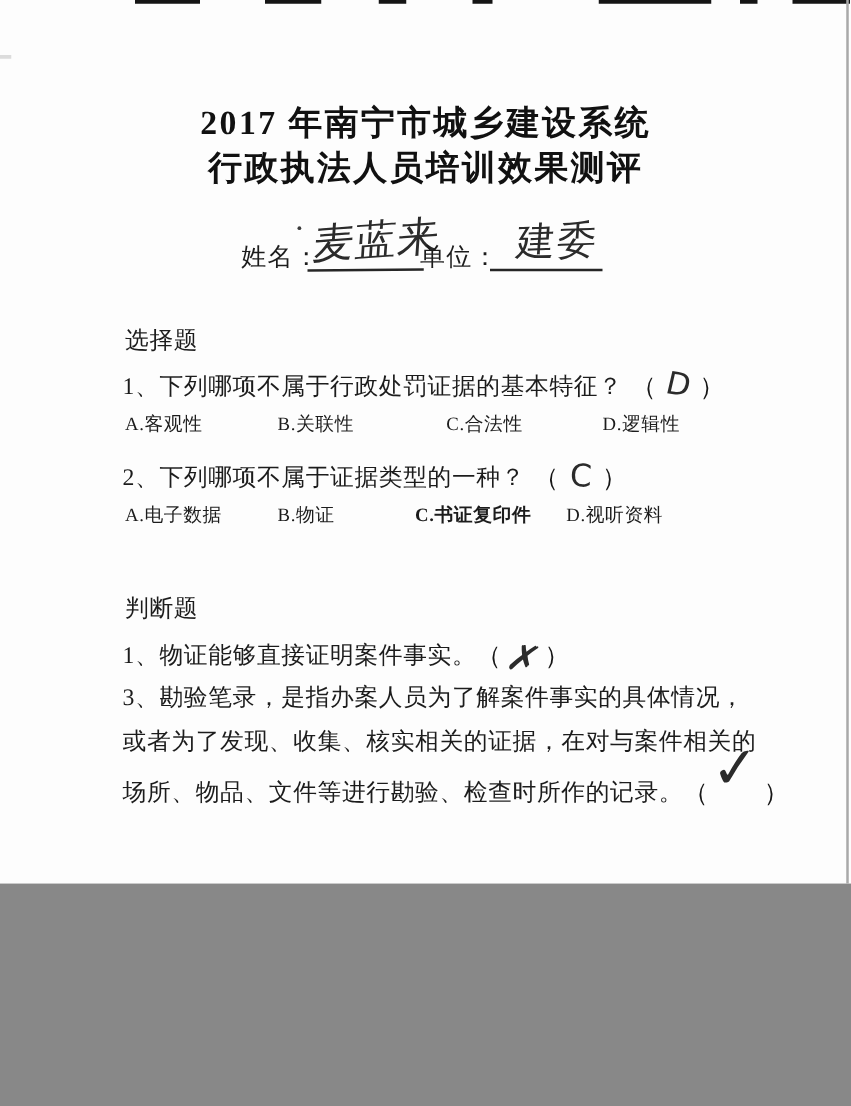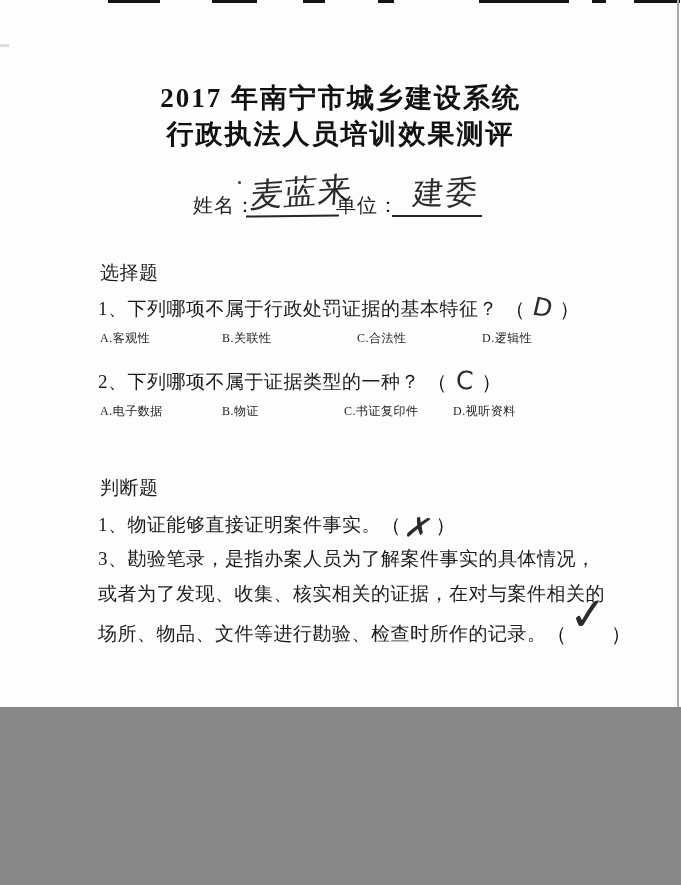--- a/index.html
+++ b/index.html
@@ -37,21 +37,21 @@
   .hw-x{display:inline-block;font-size:30px;position:relative;top:5px;
         transform:rotate(10deg) skewX(-8deg);font-weight:300;}
   .hw-check{display:inline-block;font-size:46px;position:relative;top:-15px;
             transform:rotate(-3deg);font-weight:300;}
 
   .field-label{position:absolute;font-size:20px;letter-spacing:1px;}
   .underline{position:absolute;height:2px;background:#262626;}
   .ul-name{left:246px;top:215px;width:93px;transform:rotate(-0.6deg);}
   .ul-unit{left:392px;top:215px;width:90px;}
 
-  .options-row{position:absolute;height:26px;font-size:12px;}
+  .options-row{position:absolute;height:26px;font-size:15px;}
   .opt{position:absolute;top:0;letter-spacing:0.5px;white-space:nowrap;}
 </style>
 </head>
 <body>
 
 <div class="page">
 
   <div class="top-dash" style="left:108px;width:52px;"></div>
   <div class="top-dash" style="left:212px;width:45px;"></div>
   <div class="top-dash" style="left:303px;width:22px;"></div>
@@ -93,21 +93,21 @@
   <div class="line flexline" style="left:98px;top:368px;">
     <span>2、下列哪项不属于证据类型的一种？</span>
     <span class="paren paren-open">（</span>
     <span class="answer-slot"><span class="hw hw-c">C</span></span>
     <span class="paren">）</span>
   </div>
 
   <div class="options-row" style="left:98px;top:403px;width:520px;">
     <span class="opt" style="left:2px;">A.电子数据</span>
     <span class="opt" style="left:124px;">B.物证</span>
-    <span class="opt" style="left:246px;">C.书证复印件</span>
+    <span class="opt" style="left:234px;font-weight:bold;">C.书证复印件</span>
     <span class="opt" style="left:355px;">D.视听资料</span>
   </div>
 
   <div class="line" style="left:100px;top:475px;">判断题</div>
 
   <div class="line flexline" style="left:98px;top:510px;">
     <span>1、物证能够直接证明案件事实。</span>
     <span class="paren">（</span>
     <span class="answer-slot"><span class="hw hw-x">✗</span></span>
     <span class="paren">）</span>

